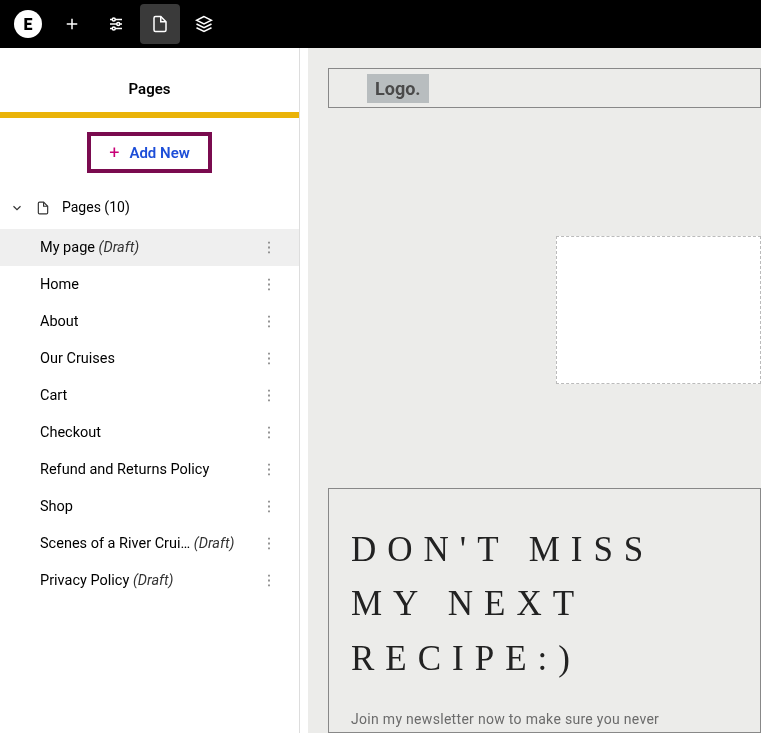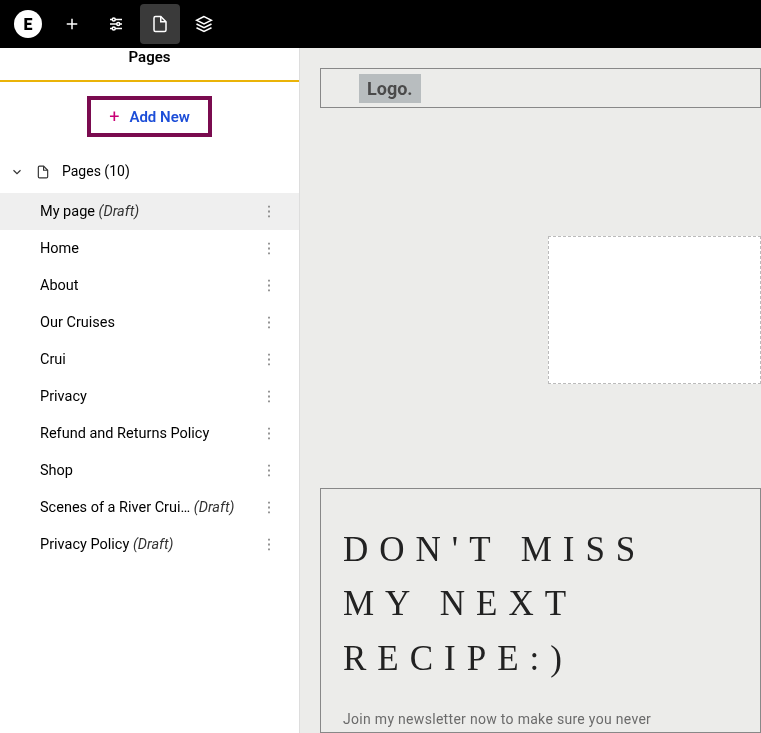--- a/index.html
+++ b/index.html
@@ -6,39 +6,39 @@
   body { font-family: -apple-system, BlinkMacSystemFont, "Segoe UI", Roboto, sans-serif; width: 761px; height: 733px; overflow: hidden; background: #fff; }
   
   .topbar { background: #000; height: 48px; display: flex; align-items: center; padding: 0 8px; gap: 4px; }
   .topbar-btn { width: 40px; height: 40px; display: flex; align-items: center; justify-content: center; border-radius: 4px; cursor: pointer; color: #fff; }
   .topbar-btn.active { background: #3a3a3a; }
   .logo-circle { width: 28px; height: 28px; background: #fff; border-radius: 50%; display: flex; align-items: center; justify-content: center; color: #000; font-weight: 900; font-size: 16px; }
   
   .main { display: flex; height: calc(100% - 48px); }
   
   .sidebar { width: 300px; border-right: 1px solid #ddd; display: flex; flex-direction: column; background: #fff; }
-  .sidebar-header { text-align: center; padding: 0 0 14px; font-weight: 600; font-size: 15px; border-bottom: 2px solid #eab308; }
+  .sidebar-header { text-align: center; padding: 32px 0 14px; font-weight: 600; font-size: 15px; border-bottom: 6px solid #eab308; }
   
   .add-new-wrap { display: flex; justify-content: center; padding: 14px 0 18px; }
   .add-new-box { border: 4px solid #7a0b4f; padding: 6px 18px; display: flex; align-items: center; gap: 10px; }
   .add-new-plus { color: #c90076; font-size: 18px; font-weight: 400; }
   .add-new-text { color: #1d4ed8; font-weight: 600; font-size: 15px; }
   
   .group-header { display: flex; align-items: flex-end; gap: 12px; padding: 8px 10px; font-size: 14px; cursor: pointer; }
   .chevron { width: 14px; }
   .page-icon { width: 14px; }
   
   .page-list { padding-top: 6px; }
   .page-item { display: flex; align-items: center; justify-content: flex-end; padding: 10px 20px 10px 40px; font-size: 14.5px; cursor: pointer; }
   .page-item.selected { background: #efefef; }
   .page-item .label { flex: 1; overflow: hidden; white-space: nowrap; text-overflow: ellipsis; }
   .page-item .draft { font-style: italic; color: #333; }
   .dots { color: #777; width: 20px; text-align: center; }
   
-  .canvas { flex: 1; background: #ececea; position: relative; overflow: hidden; }
+  .canvas { flex: 1; background: #ececea; position: relative; overflow: hidden; margin-left: 8px; }
   
   .header-box { position: absolute; left: 20px; top: 20px; right: 0; height: 40px; border: 1px solid #888; background: #ececea; display: flex; align-items: center; padding-left: 38px; }
   .logo-ph { background: #b8bdbf; color: #4a4a4a; font-weight: 700; font-size: 18px; padding: 4px 8px; }
   
   .dashed-box { position: absolute; left: 248px; top: 188px; right: 0; height: 148px; border: 1.5px dashed #bbb; background: #fff; }
   
   .content-box { position: absolute; left: 20px; top: 440px; right: 0; bottom: 0; border: 1px solid #888; background: #ececea; padding: 34px 22px; }
   .headline { font-family: Georgia, "Times New Roman", serif; font-size: 35px; font-weight: 300; letter-spacing: 11px; line-height: 1.55; color: #222; text-transform: uppercase; }
   .subtext { margin-top: 22px; font-size: 14px; color: #6b6b6b; line-height: 1.7; letter-spacing: 0.3px; max-width: 320px; }
 </style>
@@ -114,25 +114,25 @@
         </div>
         <div class="page-item">
           <span class="label">About </span>
           <span class="dots">⋮</span>
         </div>
         <div class="page-item">
           <span class="label">Our Cruises </span>
           <span class="dots">⋮</span>
         </div>
         <div class="page-item">
-          <span class="label">Crui </span>
+          <span class="label">Cart </span>
           <span class="dots">⋮</span>
         </div>
         <div class="page-item">
-          <span class="label">Privacy </span>
+          <span class="label">Checkout </span>
           <span class="dots">⋮</span>
         </div>
         <div class="page-item">
           <span class="label">Refund and Returns Policy </span>
           <span class="dots">⋮</span>
         </div>
         <div class="page-item">
           <span class="label">Shop </span>
           <span class="dots">⋮</span>
         </div>

